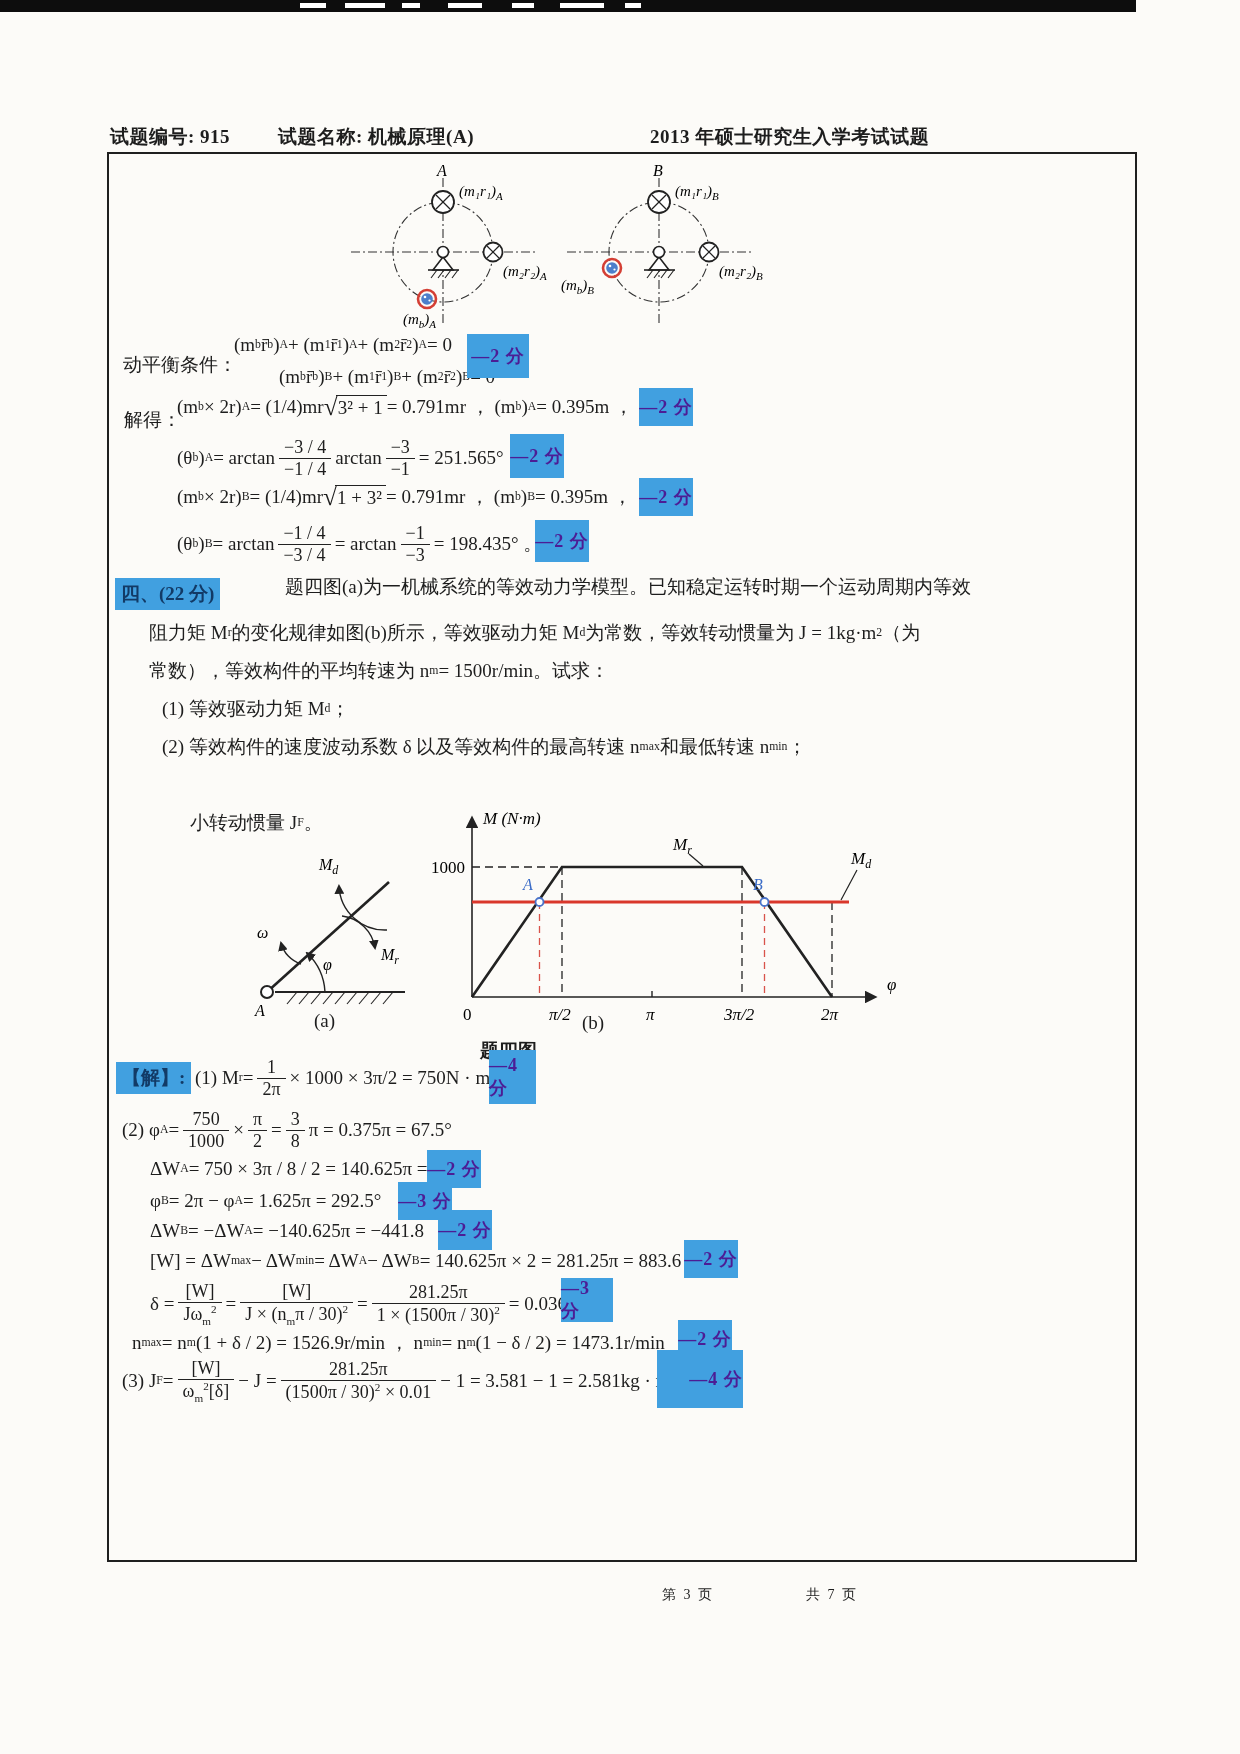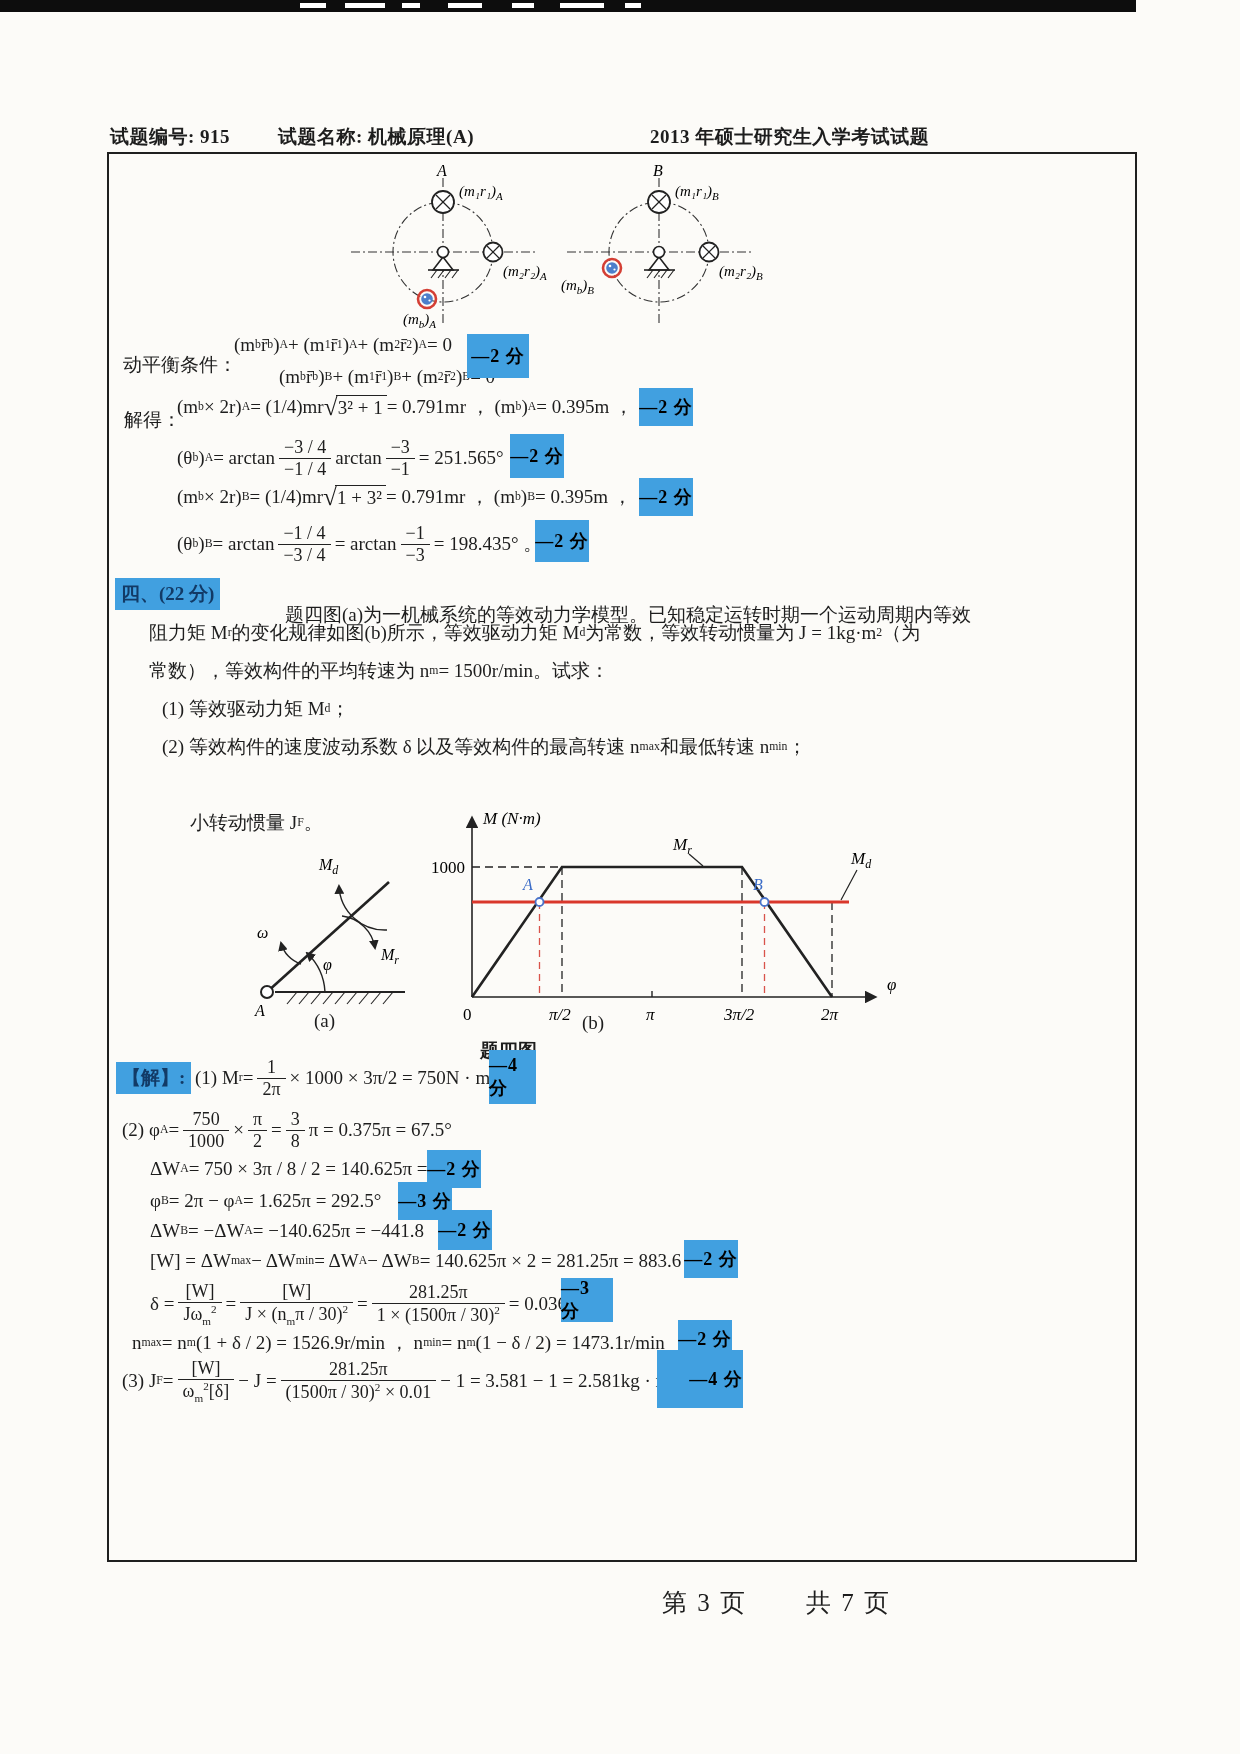--- a/index.html
+++ b/index.html
@@ -14,41 +14,41 @@
   .topbar{
     left:0;top:0;width:1136px;height:12px;background:#0d0d0d;
   }
   .topbar .dash{position:absolute;top:3px;height:5px;background:#fff;}
   .hdr{font-weight:700;letter-spacing:0.5px;}
   .box{
     left:107px;top:152px;width:1026px;height:1406px;
     border:2px solid #1f1f1f;background:transparent;
   }
   .score{
-    background:#41a0e0;color:#000000;font-weight:bold;
+    background:#41a0e0;color:#4c1d95;font-weight:bold;
     display:flex;align-items:center;justify-content:center;
     font-size:18px;letter-spacing:1px;
   }
   .hl{
     background:#41a0e0;color:#123a66;font-weight:bold;
     display:inline-block;padding:3px 6px;
   }
   .eqline{white-space:nowrap;display:flex;align-items:center;}
   .eqline sub{font-size:0.62em;}
   .eqline sup{font-size:0.62em;}
   .frac{display:inline-block;text-align:center;vertical-align:middle;margin:0 4px;font-size:0.95em;line-height:1.15;}
   .frac .num{display:block;border-bottom:1.5px solid #222;padding:0 5px;}
   .frac .den{display:block;padding:0 5px;}
   .sqrt{display:inline-flex;align-items:flex-start;}
   .sqrt .radical{font-size:1.35em;line-height:0.95;}
   .sqrt .rad{border-top:1.6px solid #222;padding:1px 4px 0 2px;margin-left:-2px;}
   .qtext{white-space:nowrap;}
   .cap{font-size:19px;}
   svg text{font-family:"Liberation Serif", serif;}
-  .footer{font-size:25px;letter-spacing:2px;}
+  .footer{font-size:14px;letter-spacing:2px;}
 </style>
 </head>
 <body>
 
 <div class="abs topbar">
   <span class="dash" style="left:300px;width:26px;"></span>
   <span class="dash" style="left:345px;width:40px;"></span>
   <span class="dash" style="left:402px;width:18px;"></span>
   <span class="dash" style="left:448px;width:34px;"></span>
   <span class="dash" style="left:512px;width:22px;"></span>
@@ -163,21 +163,21 @@
   <div class="abs eqline" style="left:68px;top:364px;height:52px;">(θ<sub>b</sub>)<sub>B</sub> = arctan<span class="frac">
         <span class="num">−1 / 4</span>
         <span class="den">−3 / 4</span>
       </span> = arctan<span class="frac">
         <span class="num">−1</span>
         <span class="den">−3</span>
       </span> = 198.435° 。</div>
   <div class="abs score" style="left:426px;top:366px;width:54px;height:42px;">—2 分</div>
 
   <div class="abs hl" style="left:6px;top:424px;">四、(22 分)</div>
-  <div class="abs qtext" style="left:176px;top:448px;text-align:center;">题四图(a)为一机械系统的等效动力学模型。已知稳定运转时期一个运动周期内等效</div>
+  <div class="abs qtext" style="left:176px;top:420px;text-align:center;">题四图(a)为一机械系统的等效动力学模型。已知稳定运转时期一个运动周期内等效</div>
   <div class="abs eqline" style="left:40px;top:466px;">阻力矩 M<sub>r</sub> 的变化规律如图(b)所示，等效驱动力矩 M<sub>d</sub> 为常数，等效转动惯量为 J = 1kg·m<sup>2</sup>（为</div>
   <div class="abs eqline" style="left:40px;top:504px;">常数），等效构件的平均转速为 n<sub>m</sub> = 1500r/min。试求：</div>
   <div class="abs eqline" style="left:53px;top:542px;">(1)  等效驱动力矩 M<sub>d</sub>；</div>
   <div class="abs eqline" style="left:53px;top:580px;">(2)  等效构件的速度波动系数 δ 以及等效构件的最高转速 n<sub>max</sub> 和最低转速 n<sub>min</sub>；</div>
   <div class="abs eqline" style="left:81px;top:656px;">小转动惯量 J<sub>F</sub>。</div>
 
   <svg class="abs" style="left:130px;top:690px;" width="222" height="176" viewBox="0 0 222 176">
     <defs>
       <marker id="arr" viewBox="0 0 10 10" refX="8" refY="5" markerWidth="7" markerHeight="7" orient="auto-start-reverse">
         <path d="M0,0 L10,5 L0,10 Z" fill="#222"></path>

